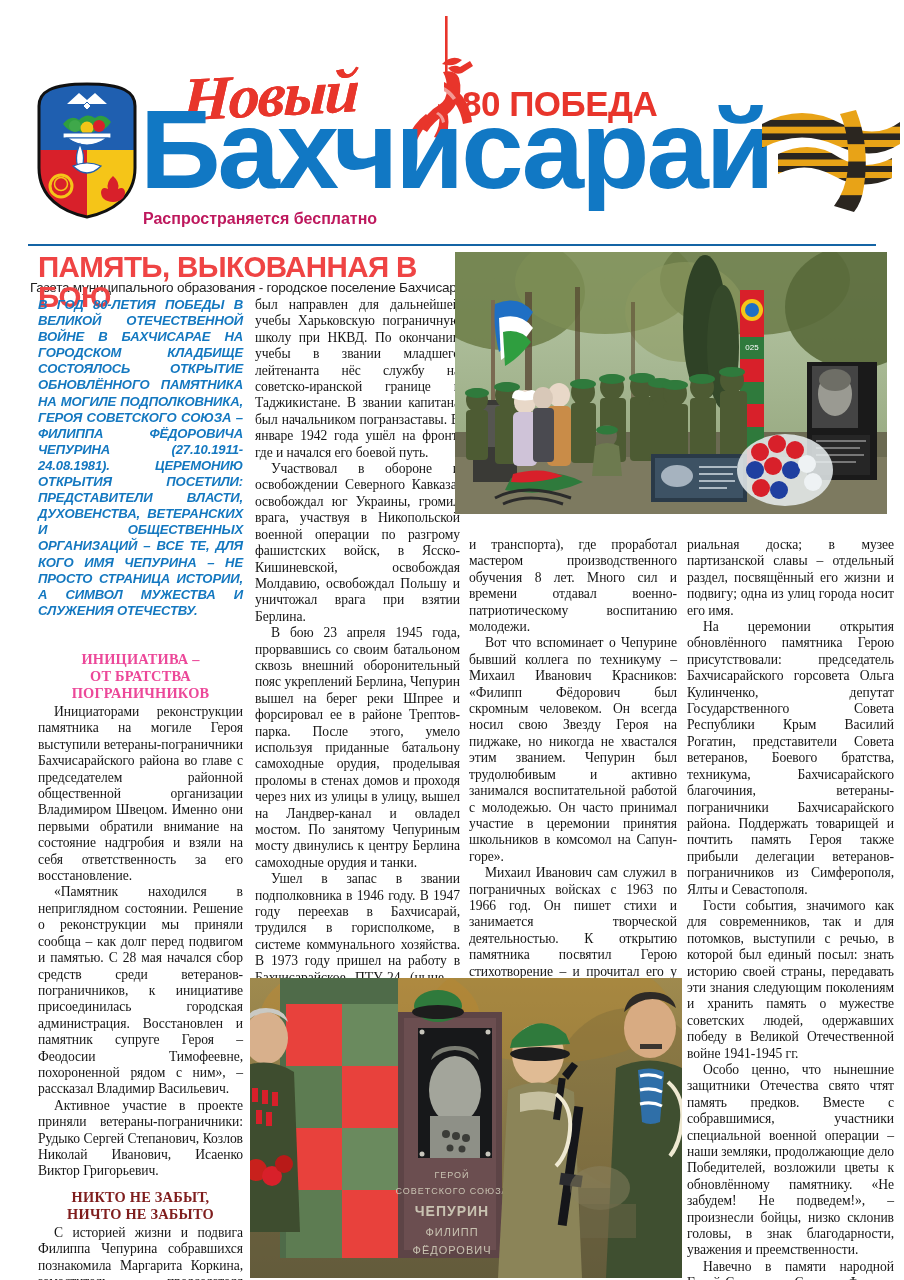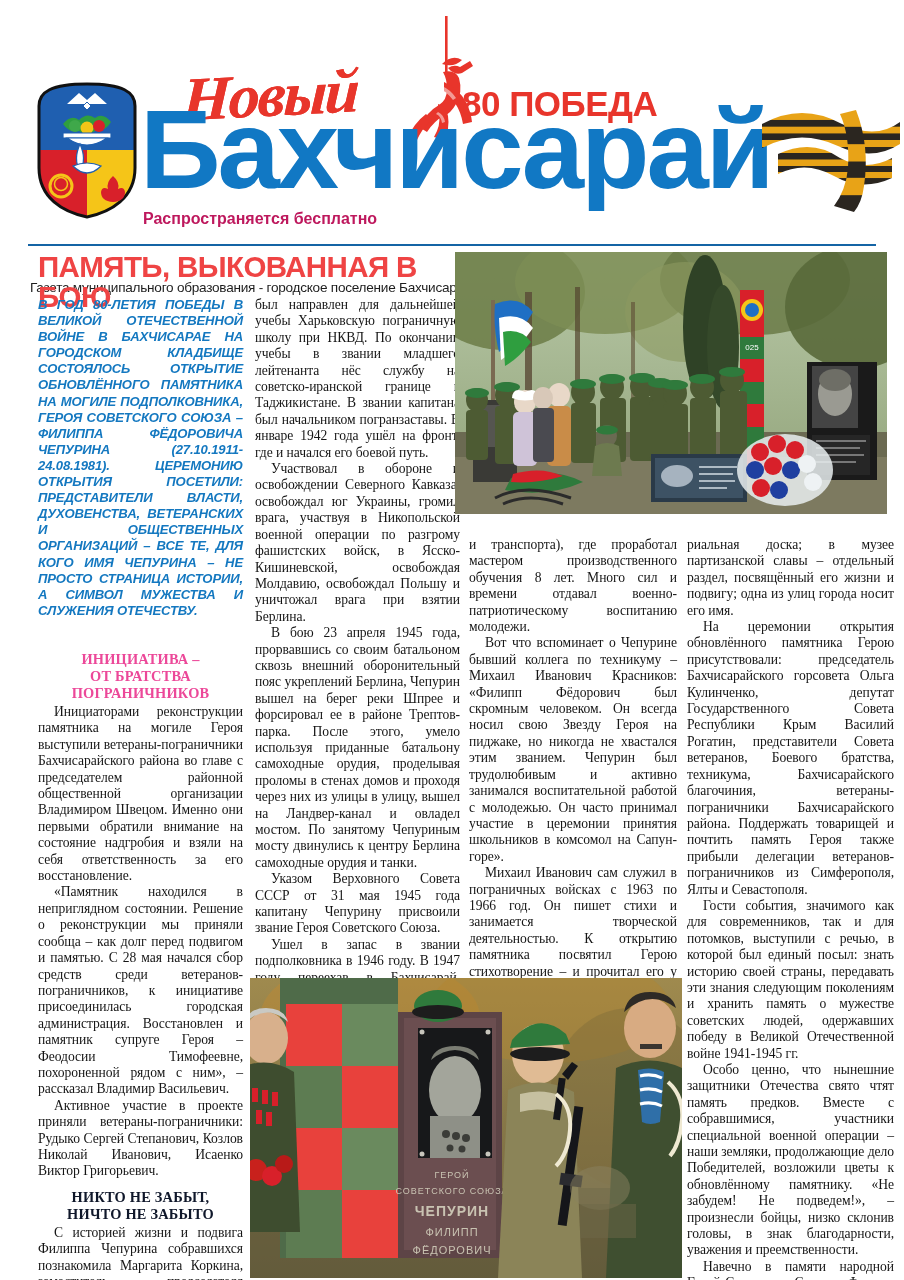--- a/index.html
+++ b/index.html
@@ -111,21 +111,21 @@
   }
   .col p{margin:0;text-indent:16px;}
   .col p.noind{text-indent:0;}
 
   .subhead{
     font-family:"Liberation Serif", serif;
     font-weight:bold;font-size:14.4px;line-height:17px;
     color:#ec4899;text-align:center;text-indent:0;
     margin:9px 0 2px 0;letter-spacing:.2px;
   }
-  .subhead.blue{color:#0f172a;}
+  .subhead.blue{color:#7f1d1d;}
 
   
   #col1{left:10px;  top:390px; width:205px;}
   #col2{left:227px; top:45px;  width:205px;}
   #col3{left:441px; top:285px; width:208px;}
   #col4{left:659px; top:285px; width:207px;}
 
   
   .photo{position:absolute;overflow:hidden;background:#fdba74;}
   #photo-top{left:455px;top:252px;width:432px;height:262px;}
@@ -249,21 +249,20 @@
         <span>НИЧТО НЕ ЗАБЫТО</span>
       </div>
       <p>С историей  жизни и подвига Филиппа Чепурина собравшихся познакомила  Маргарита Коркина, заместитель председателя Бахчисарайской районной ветеранской организации.</p>
 
     </div>
 
     <div class="col" id="col2">
       <p class="noind">был направлен для дальнейшей учебы Харьковскую пограничную школу при НКВД. По окончании учебы в звании младшего лейтенанта нёс службу на советско-иранской границе в Таджикистане. В звании капитана был начальником погранзаставы. В январе 1942 года ушёл на фронт, где и начался его боевой путь.</p>
       <p>Участвовал в обороне и освобождении Северного Кавказа,  освобождал юг Украины, громил врага, участвуя в Никопольской военной операции по разгрому фашистских войск, в Ясско-Кишиневской, освобождая Молдавию,  освобождал Польшу и уничтожал врага при взятии Берлина.</p>
       <p>В бою 23 апреля 1945 года, прорвавшись со своим батальоном сквозь внешний оборонительный пояс укреплений Берлина, Чепурин вышел на берег реки Шпрее и форсировал ее в районе Трептов-парка. После этого, умело используя приданные батальону самоходные орудия, проделывая проломы в стенах домов и проходя через них из улицы в улицу, вышел на Ландвер-канал и овладел мостом. По занятому Чепуриным мосту двинулись к центру Берлина самоходные орудия и танки.</p>
-      <p>Указом Верховного Совета СССР от 31 мая 1945 года капитану Чепурину присвоили звание Героя Советского Союза.</p>
       <p>Ушел в запас в звании подполковника в 1946 году. В 1947 году переехав в Бахчисарай, трудился в горисполкоме, в системе коммунального хозяйства. В 1973 году пришел на работу  в Бахчисарайское  ПТУ-24 (ныне – Бахчисарайский техникум строительства</p>
     </div>
 
     <div class="col" id="col3">
       <p class="noind">и транспорта), где проработал мастером производственного обучения 8 лет. Много сил и времени отдавал военно-патриотическому воспитанию молодежи.</p>
       <p>Вот что вспоминает о Чепурине бывший коллега по техникуму – Михаил Иванович Красников: «Филипп Фёдорович был скромным человеком. Он всегда носил свою Звезду Героя на пиджаке, но никогда не хвастался этим званием. Чепурин был трудолюбивым и активно занимался воспитательной работой с молодежью. Он часто принимал участие в церемонии принятия школьников в комсомол на Сапун-горе».</p>
       <p>Михаил Иванович сам служил в пограничных войсках с 1963 по 1966 год. Он пишет стихи и занимается творческой деятельностью. К открытию памятника посвятил Герою стихотворение – и прочитал его у могилы.</p>
       <div class="subhead">
         <span>ПАМЯТЬ – В КАМНЕ,</span><br>
         <span>В СЕРДЦАХ, В УЛИЦАХ</span>

